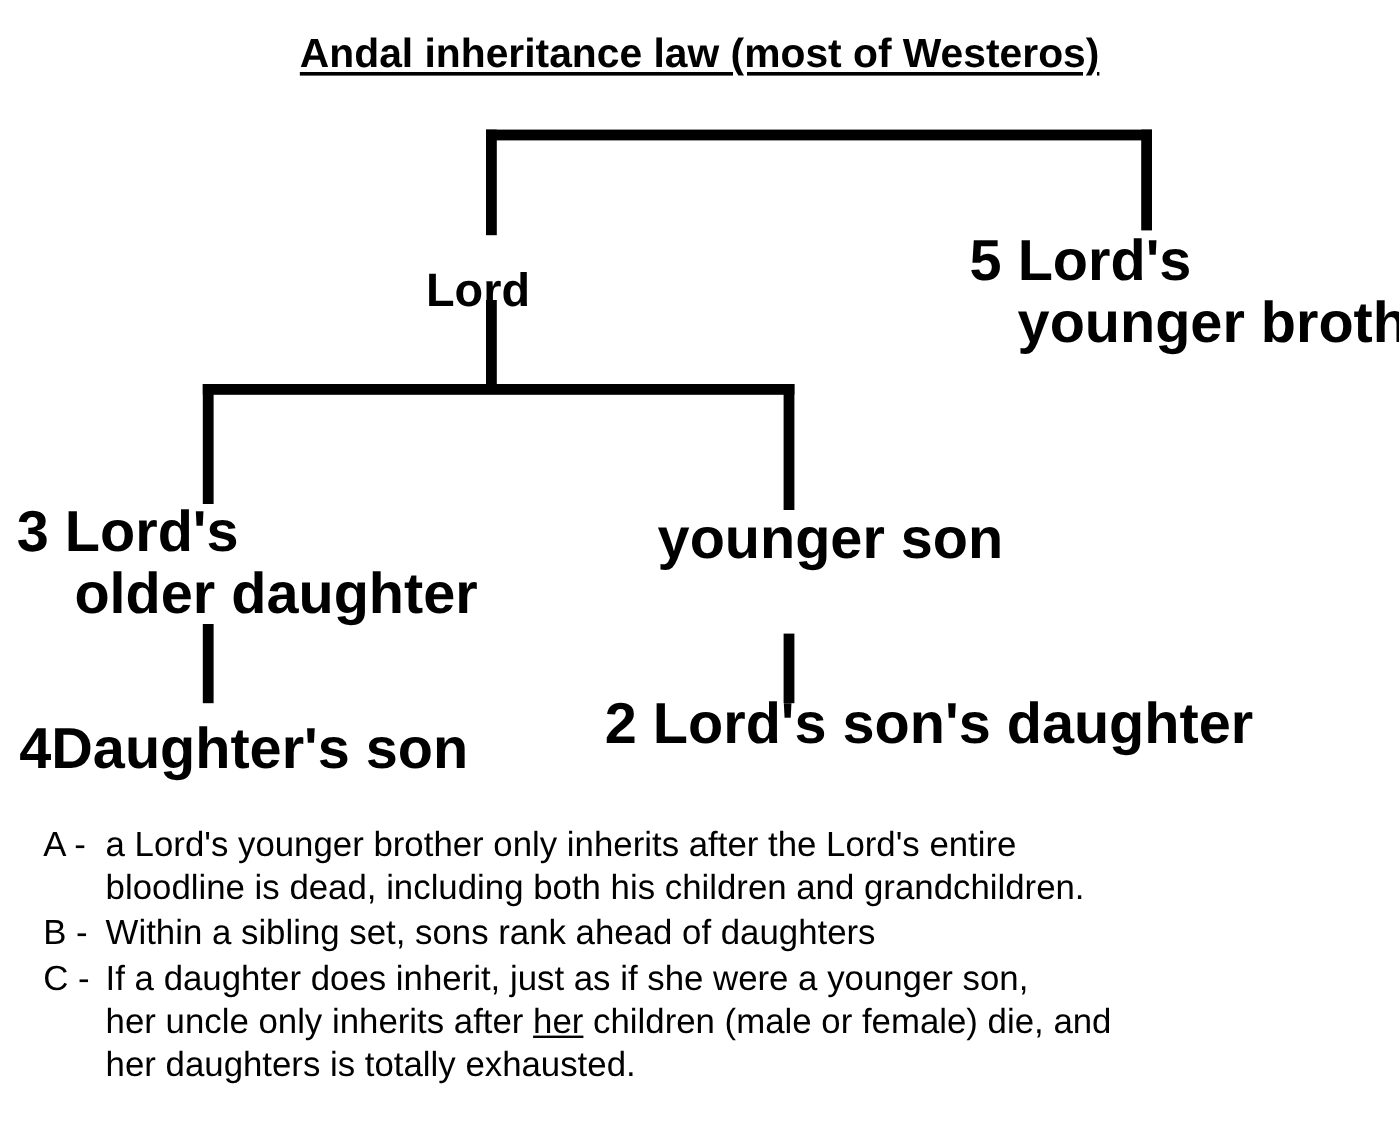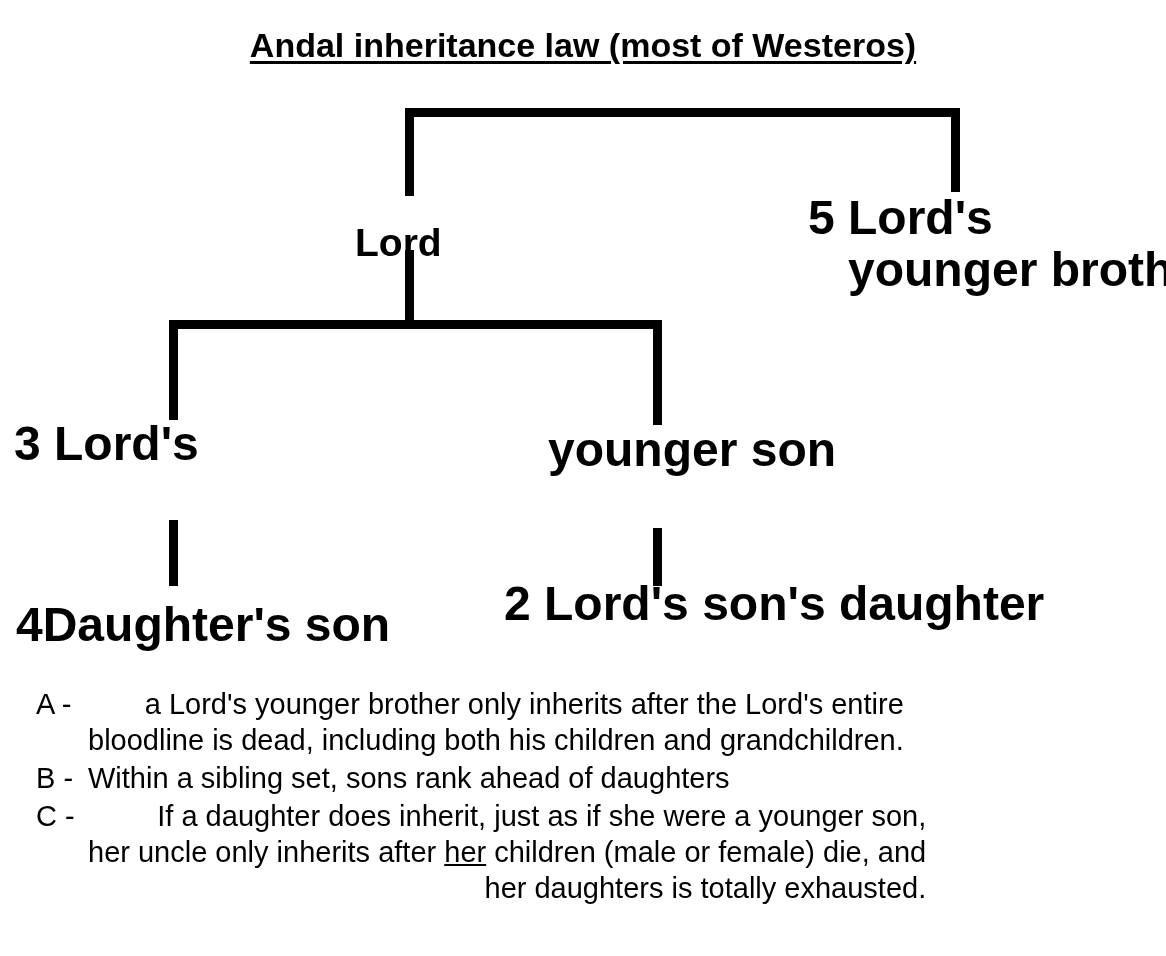--- a/index.html
+++ b/index.html
@@ -113,21 +113,21 @@
     white-space: nowrap;
   }
   .note .lbl {
     display: inline-block;
     width: 52px;
   }
   .note .body {
     display: inline-block;
     vertical-align: top;
   }
-  .note .body .ln { display: block; white-space: nowrap; text-align: right; }
+  .note .body .ln { display: block; white-space: nowrap; }
   .note u {
     text-decoration: underline;
     text-underline-offset: 2px;
     text-decoration-thickness: 2px;
   }
 </style>
 </head>
 <body>
 
 <div id="diagram">
@@ -148,20 +148,21 @@
   </div>
 
   <div class="line-v" style="left:405px; top:250px; width:9px; height:72px;"></div>
 
   <div class="line-h" style="left:169px; top:320px; width:493px; height:9px;"></div>
   <div class="line-v" style="left:169px; top:320px; width:9px; height:100px;"></div>
   <div class="line-v" style="left:653px; top:320px; width:9px; height:105px;"></div>
 
   <div class="node node-older-daughter">
     <span class="l1"><span class="rank">3</span> <span>Lord's</span></span>
+    <span class="l2">older daughter</span>
   </div>
 
   <div class="node node-younger-son">
     <span class="l2">younger son</span>
   </div>
 
   <div class="line-v" style="left:169px; top:520px; width:9px; height:66px;"></div>
   <div class="line-v" style="left:653px; top:528px; width:9px; height:58px;"></div>
 
   <div class="node node-daughters-son"><span class="rank">4</span><span>Daughter's son</span></div>

